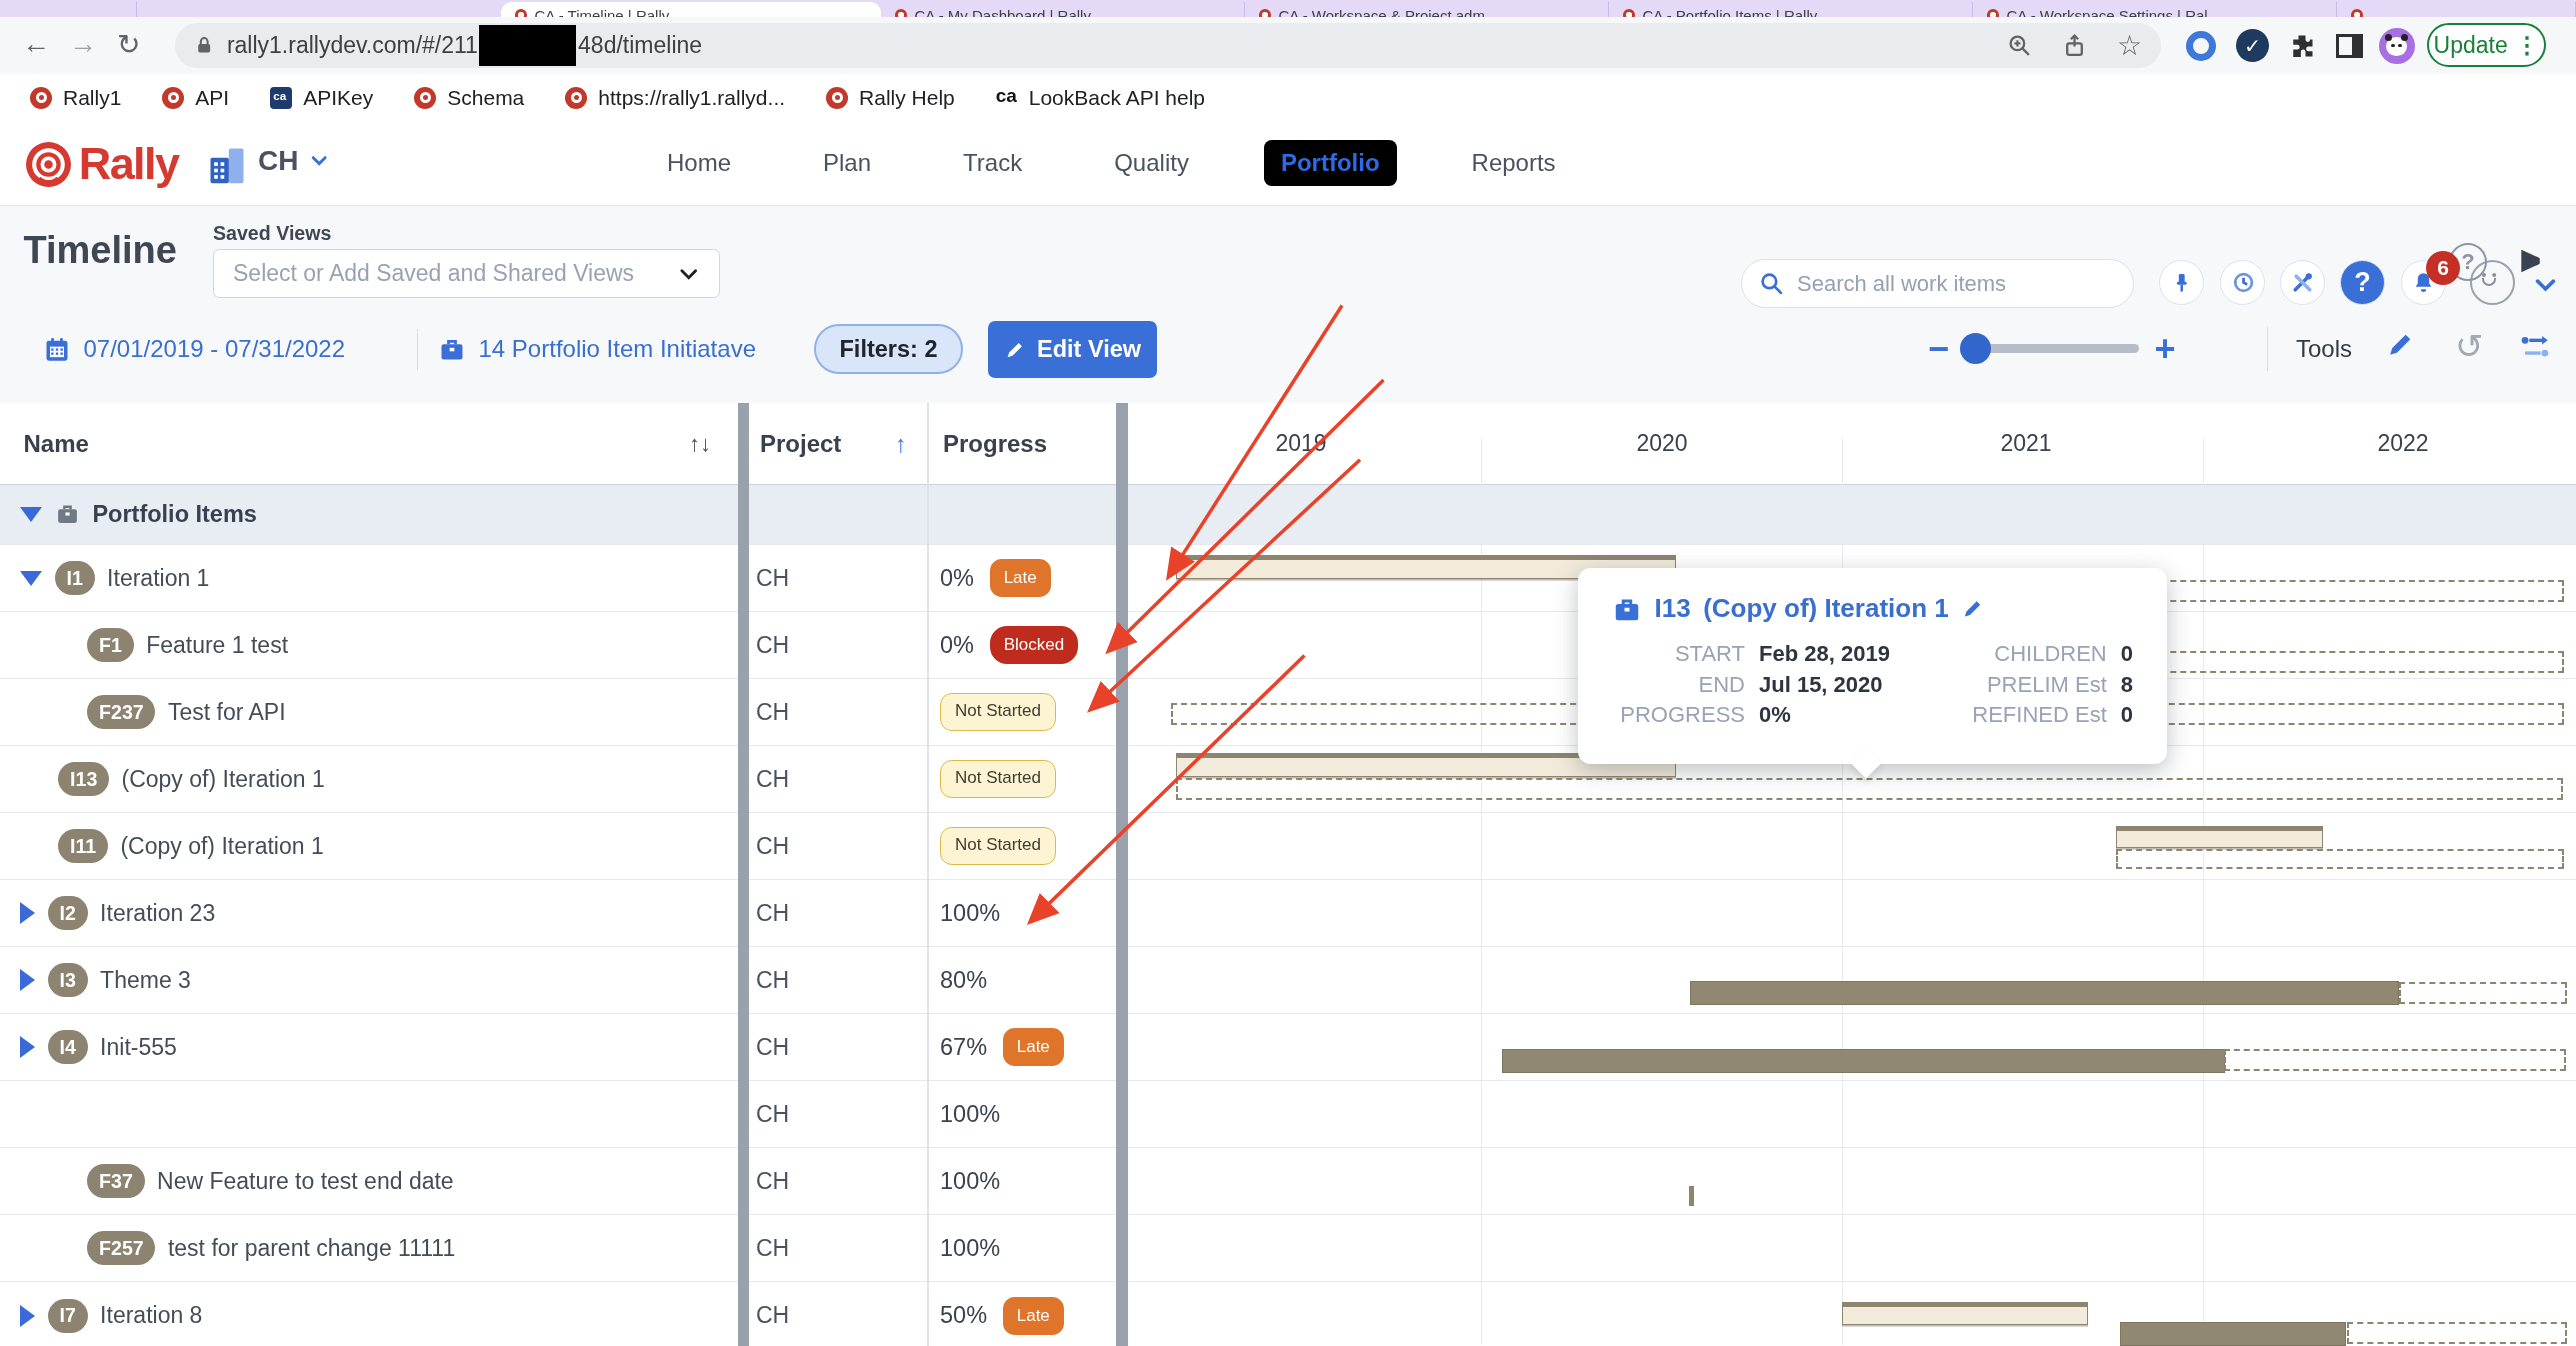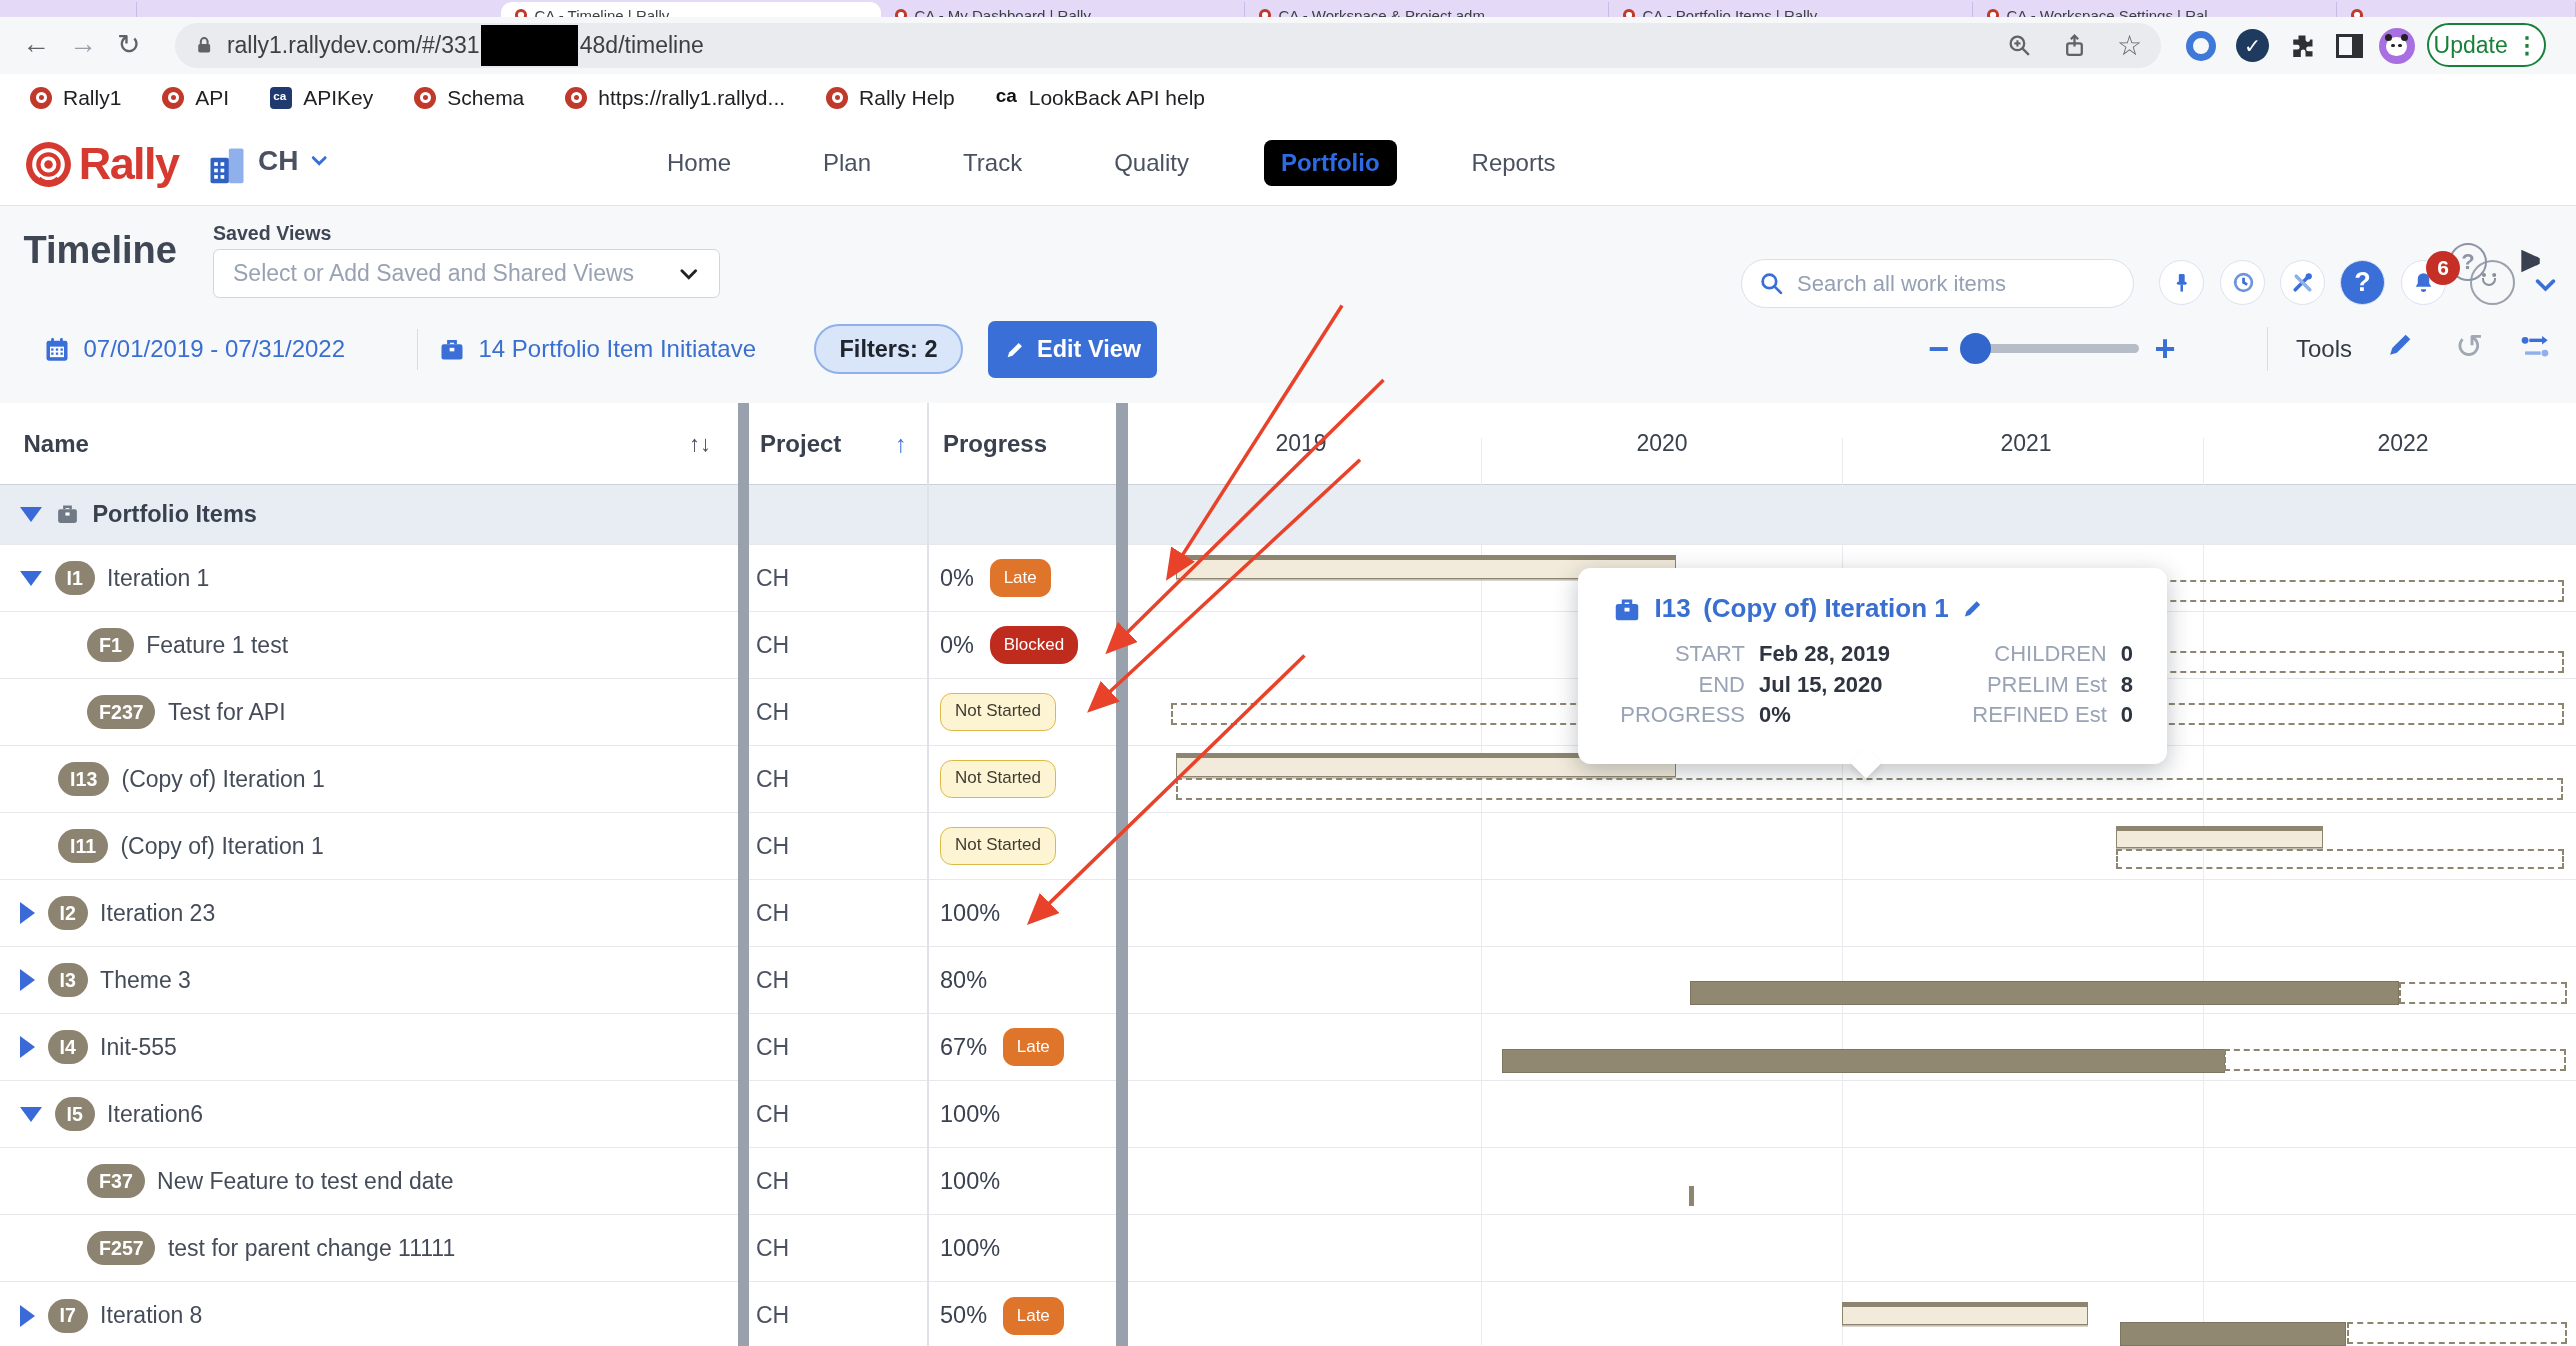--- a/index.html
+++ b/index.html
@@ -170,21 +170,21 @@
   <div id="toolbar">
     <span class="navbtn" style="left:22px;">←</span>
     <span class="navbtn" style="left:69px;color:#9aa0a6;">→</span>
     <span class="navbtn" style="left:117px;">↻</span>
     <div id="omnibox">
       <svg width="20.4" height="23.5" viewBox="0 0 24 24" style="margin-right:12.5px;">
         <rect x="5" y="10" width="14" height="10" rx="2" fill="#5f6368"></rect>
         <path d="M8 10V7a4 4 0 0 1 8 0v3" fill="none" stroke="#5f6368" stroke-width="2.4"></path>
       </svg>
       <span id="urltext">
-        <span>rally1.rallydev.com/#/331</span>
+        <span>rally1.rallydev.com/#/211</span>
         <span id="redact"></span>
         <span>48d/timeline</span>
       </span>
       <span class="omni-icons">
         <svg width="25" height="25" viewBox="0 0 24 24">
           <circle cx="10" cy="10" r="6.5" fill="none" stroke="#5f6368" stroke-width="2.2"></circle>
           <line x1="15" y1="15" x2="21" y2="21" stroke="#5f6368" stroke-width="2.2"></line>
           <line x1="7" y1="10" x2="13" y2="10" stroke="#5f6368" stroke-width="2"></line>
           <line x1="10" y1="7" x2="10" y2="13" stroke="#5f6368" stroke-width="2"></line>
         </svg>
@@ -524,25 +524,20 @@
         </div>
         <div class="projcell">CH</div>
         <div class="progcell">
           <span class="pct">67%</span>
           <span class="badge late">Late</span>
         </div>
         <div class="bar dark" style="left: 1502px; top: 35px; width: 723px; height: 23.5px;"></div>
         <div class="bar dashed" style="left: 2224px; top: 35px; width: 342px; height: 22px;"></div>
       </div>
       <div class="row" style="height: 67px;">
-        <div class="namecell">
-          <span class="caret-down"></span>
-          <span class="idpill">I5</span>
-          <span class="rowname">Iteration6</span>
-        </div>
         <div class="projcell">CH</div>
         <div class="progcell">
           <span class="pct">100%</span>
         </div>
       </div>
       <div class="row" style="height: 67px;">
         <div class="namecell" style="padding-left: 67px;">
           <span class="idpill">F37</span>
           <span class="rowname">New Feature to test end date</span>
         </div>

